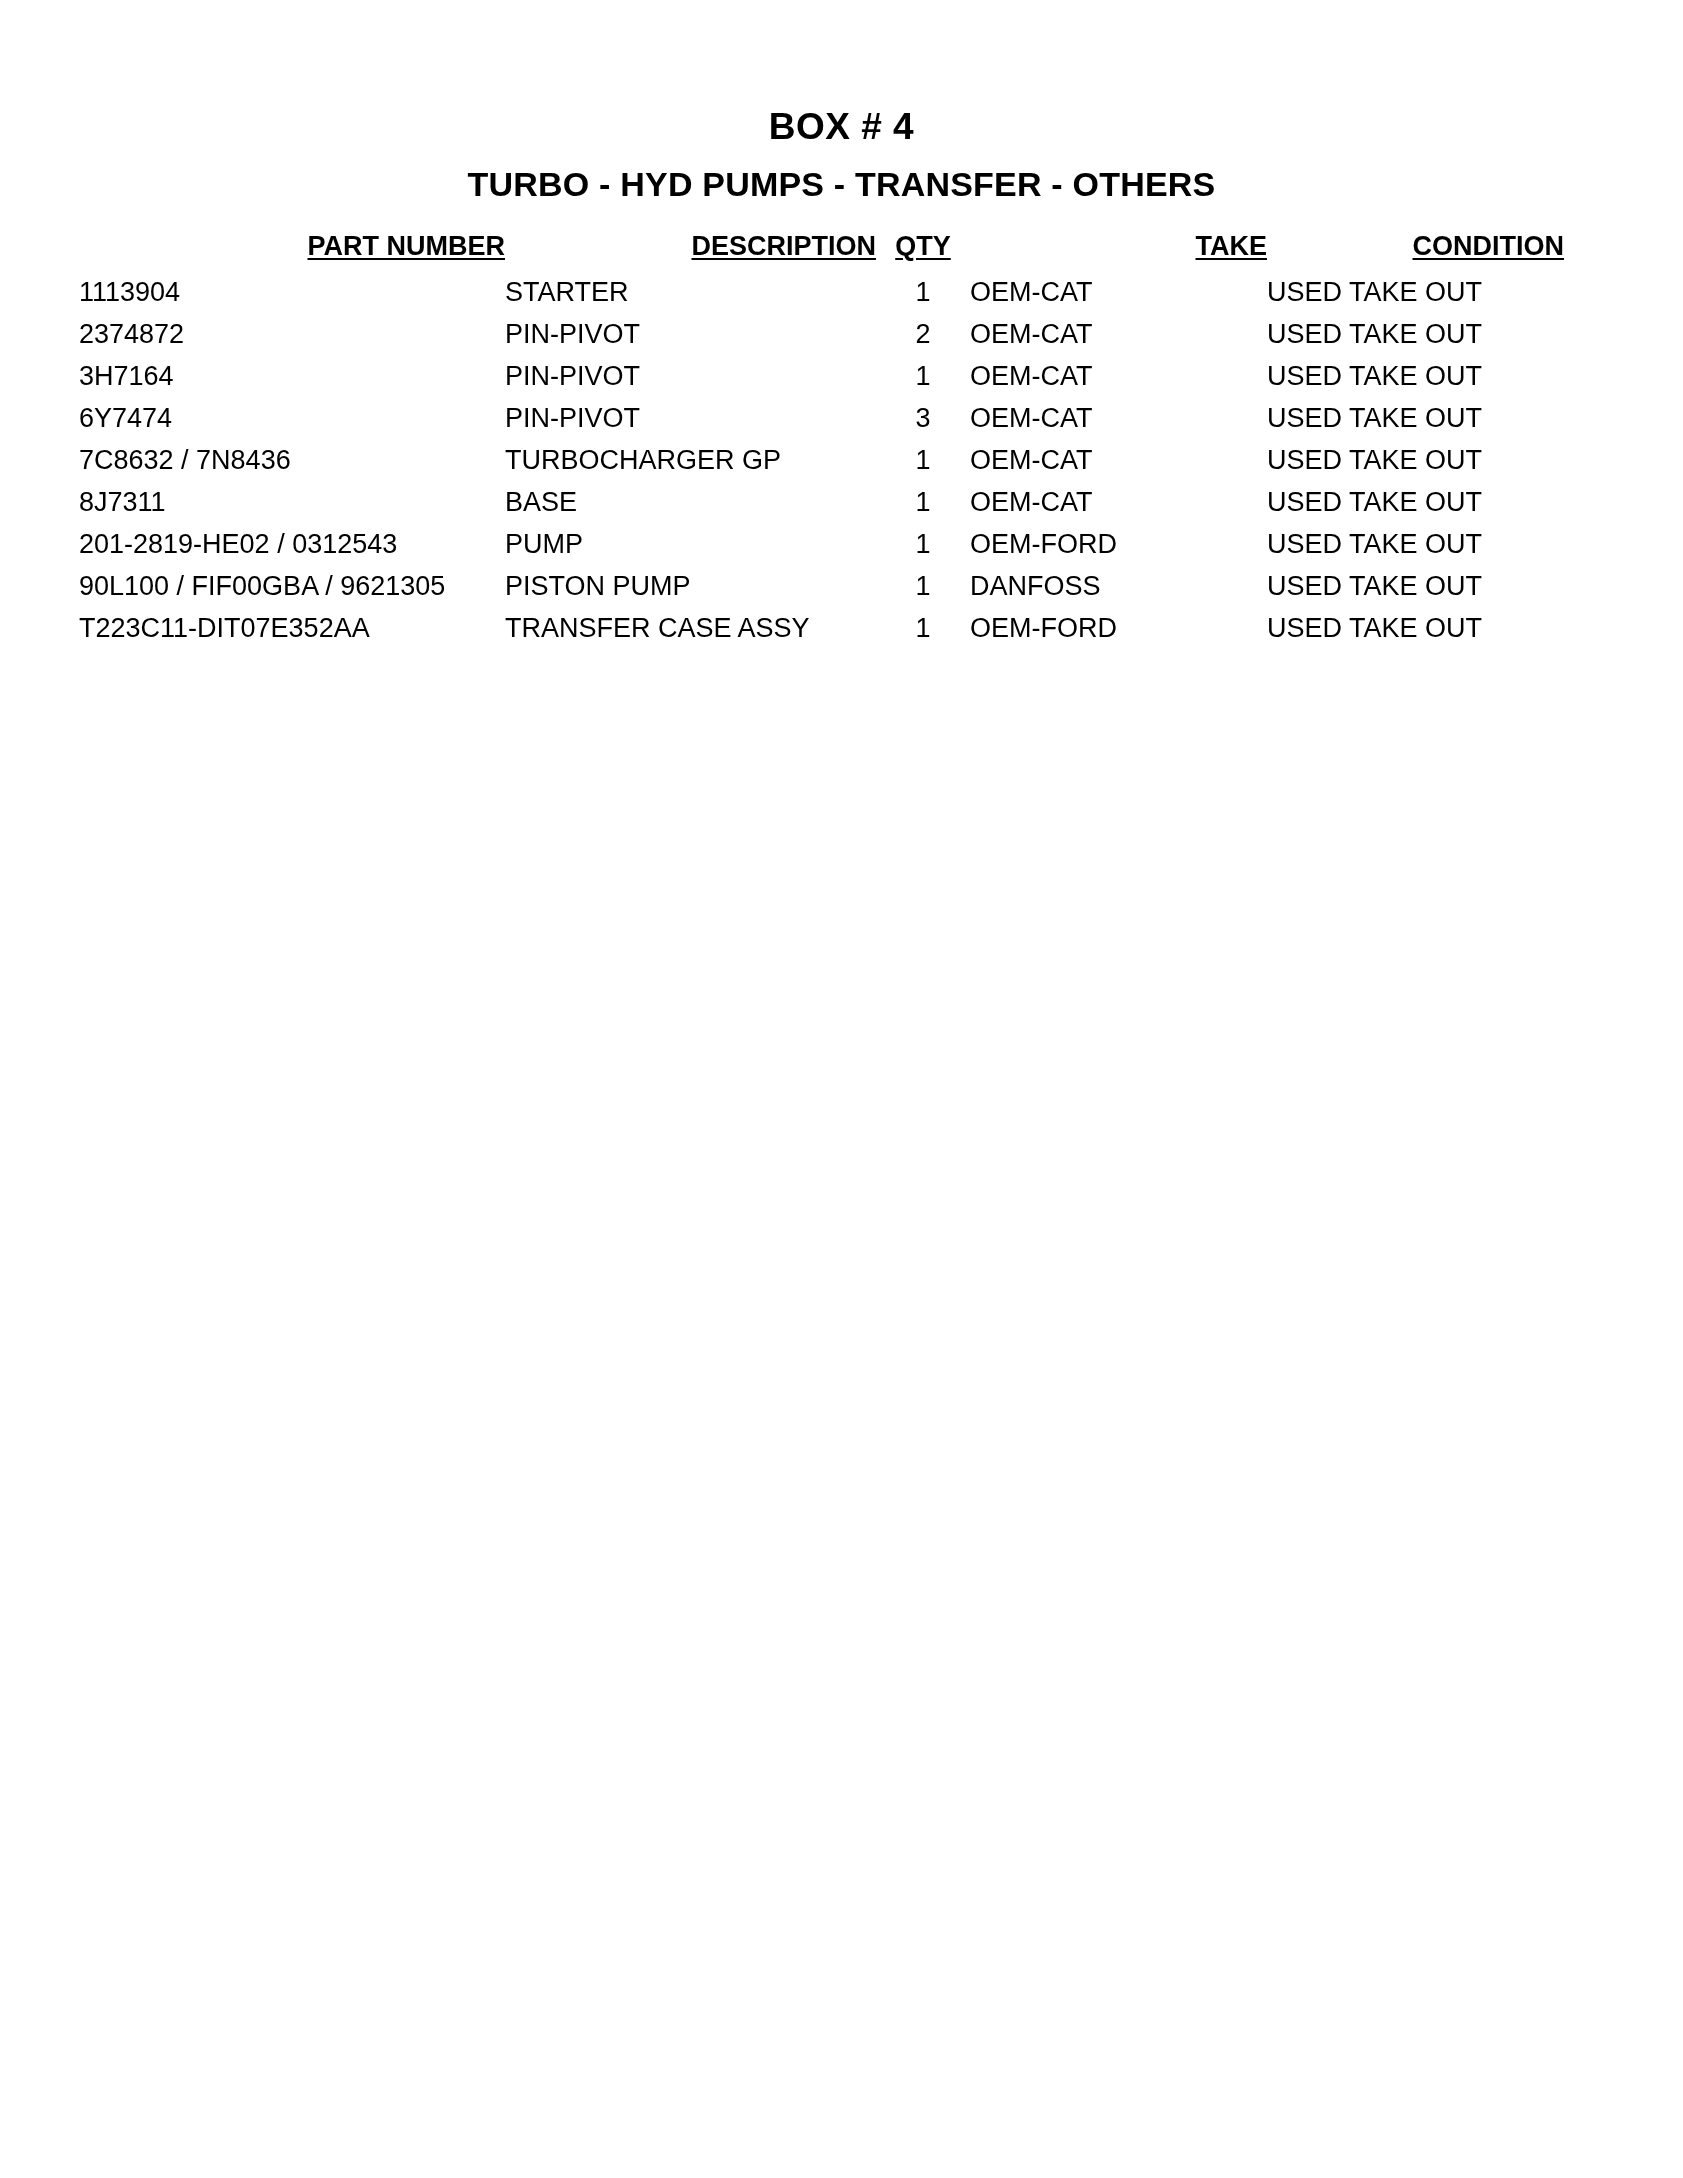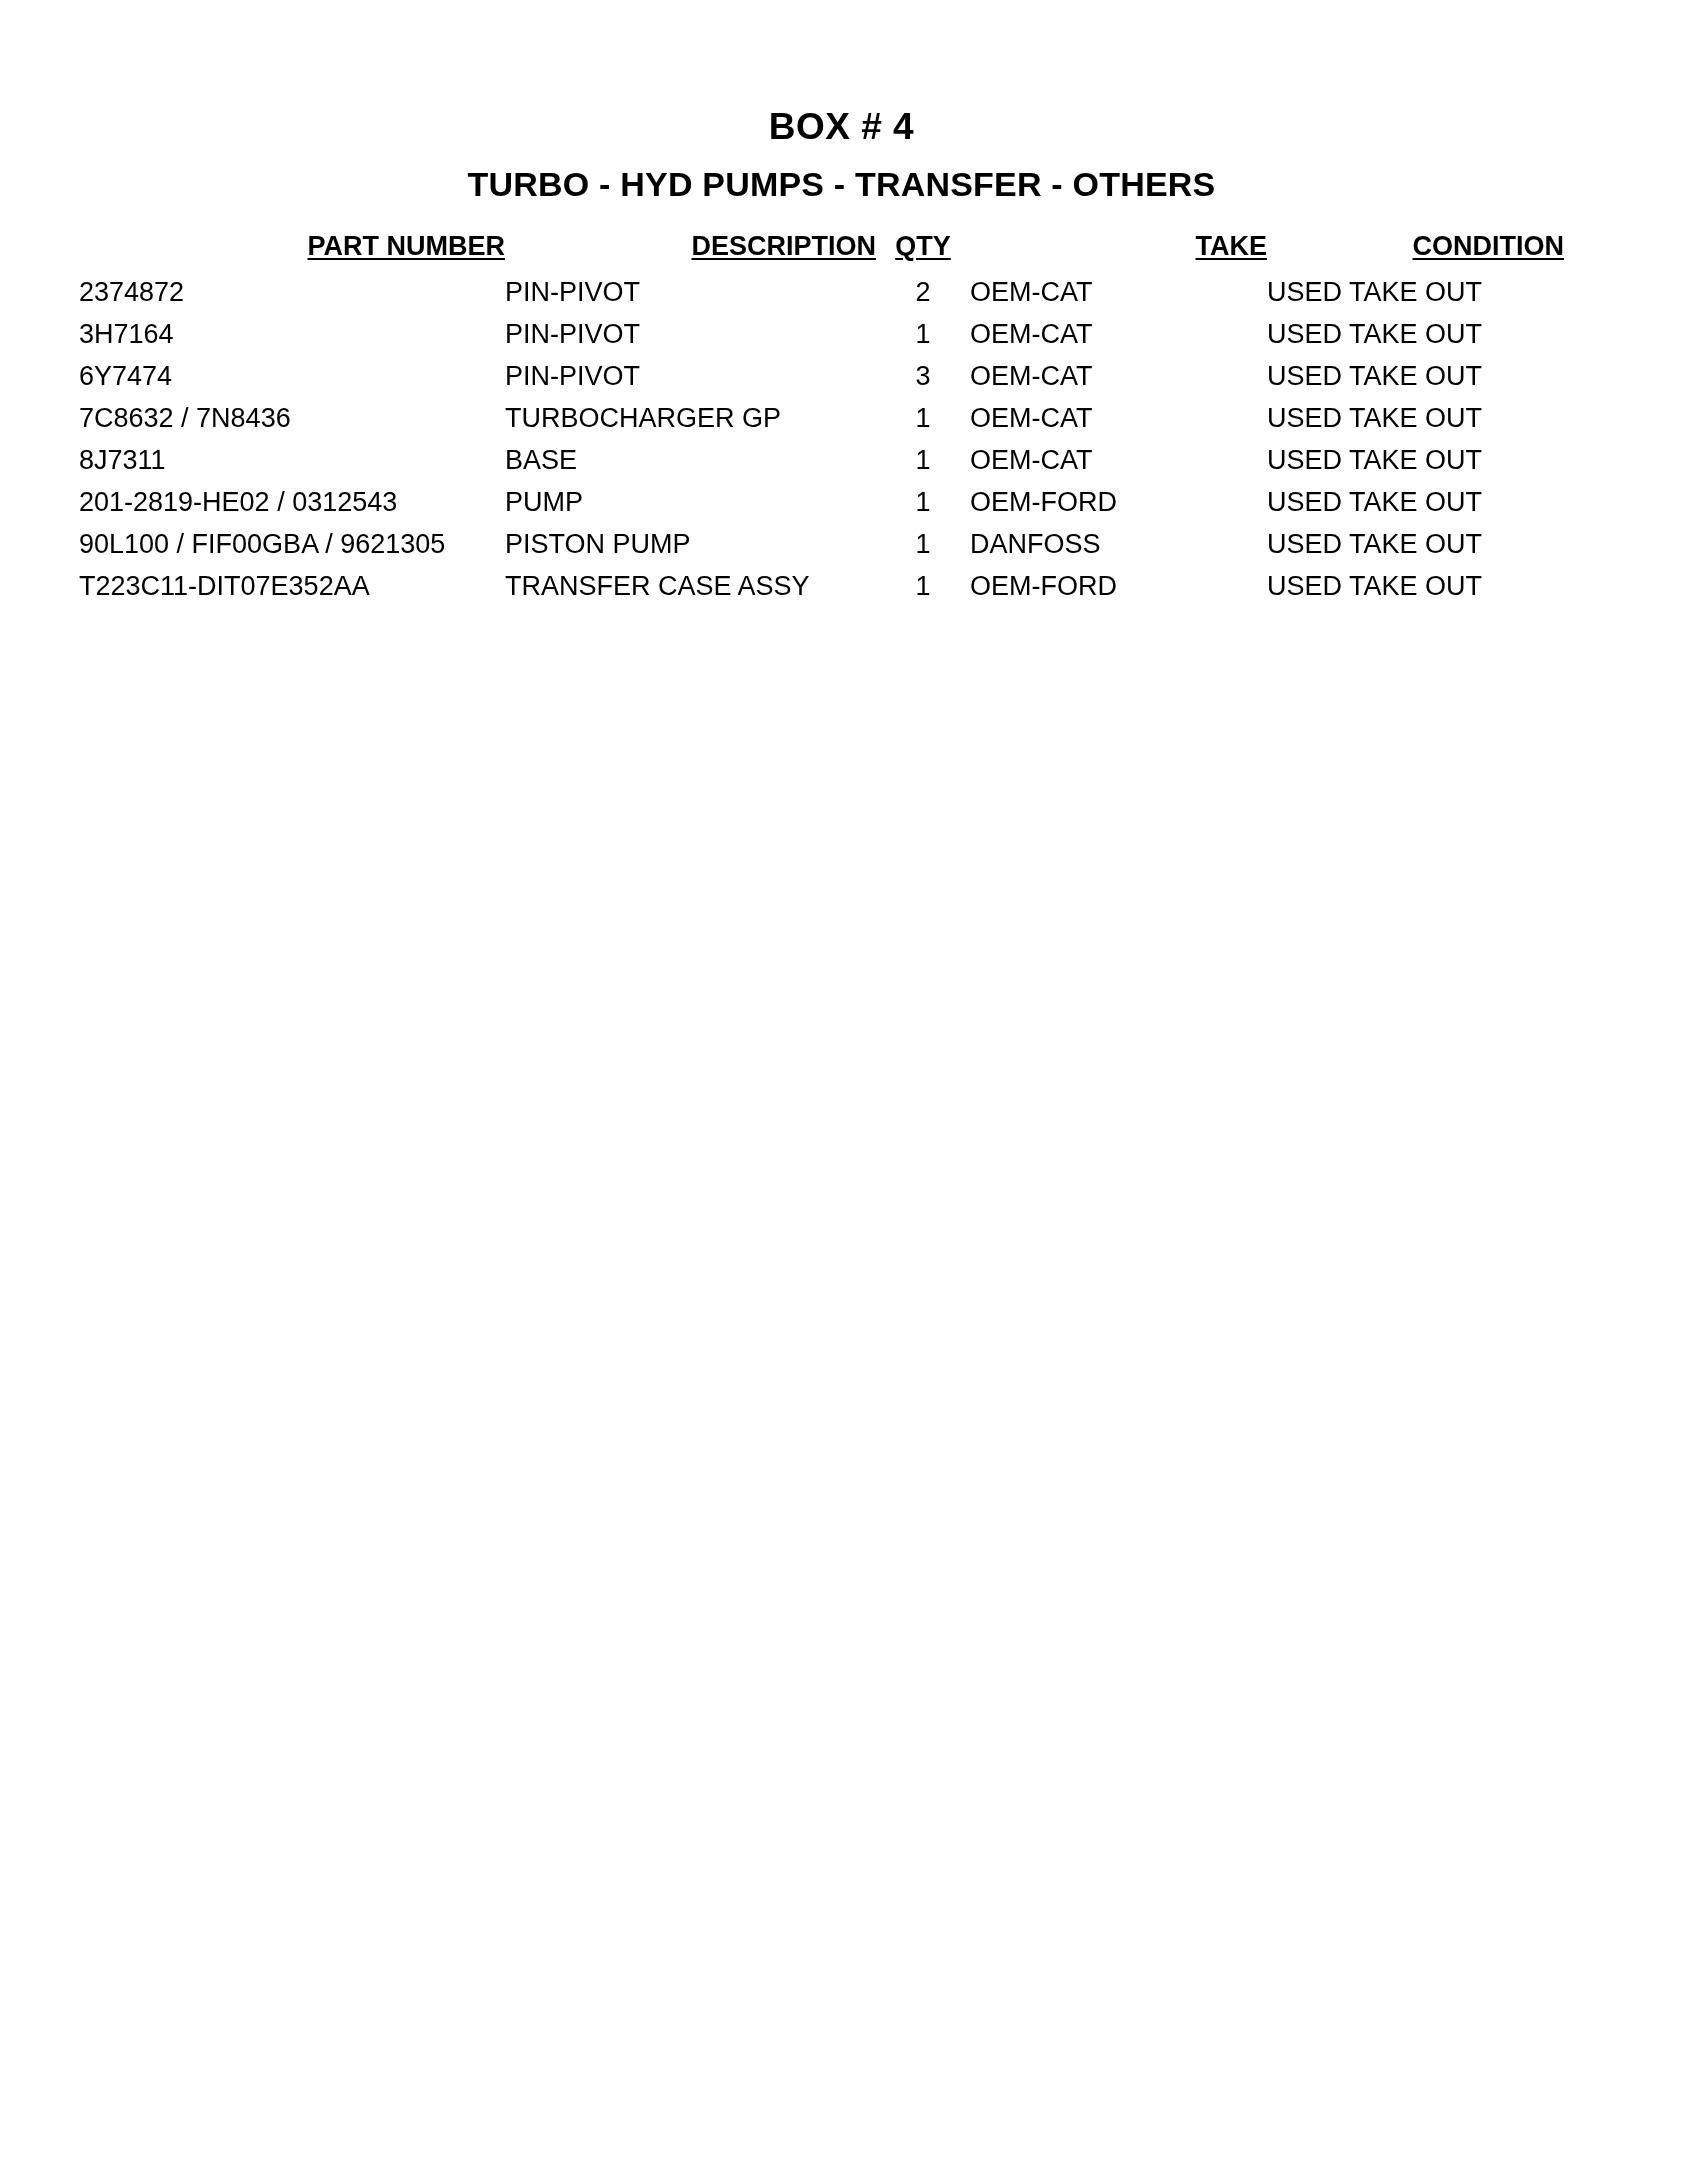--- a/index.html
+++ b/index.html
@@ -84,20 +84,27 @@
       <tr>
         <th class="col-part"><span class="hdr">PART NUMBER</span></th>
         <th class="col-desc"><span class="hdr">DESCRIPTION</span></th>
         <th class="col-qty"><span class="hdr">QTY</span></th>
         <th class="col-brand"><span class="hdr">TAKE</span></th>
         <th class="col-cond"><span class="hdr">CONDITION</span></th>
       </tr>
     </thead>
     <tbody>
       <tr>
+        <td class="col-part">1113904</td>
+        <td class="col-desc">STARTER</td>
+        <td class="col-qty qty-cell">1</td>
+        <td class="col-brand">OEM-CAT</td>
+        <td class="col-cond">USED TAKE OUT</td>
+      </tr>
+      <tr>
         <td class="col-part">2374872</td>
         <td class="col-desc">PIN-PIVOT</td>
         <td class="col-qty qty-cell">2</td>
         <td class="col-brand">OEM-CAT</td>
         <td class="col-cond">USED TAKE OUT</td>
       </tr>
       <tr>
         <td class="col-part">3H7164</td>
         <td class="col-desc">PIN-PIVOT</td>
         <td class="col-qty qty-cell">1</td>

